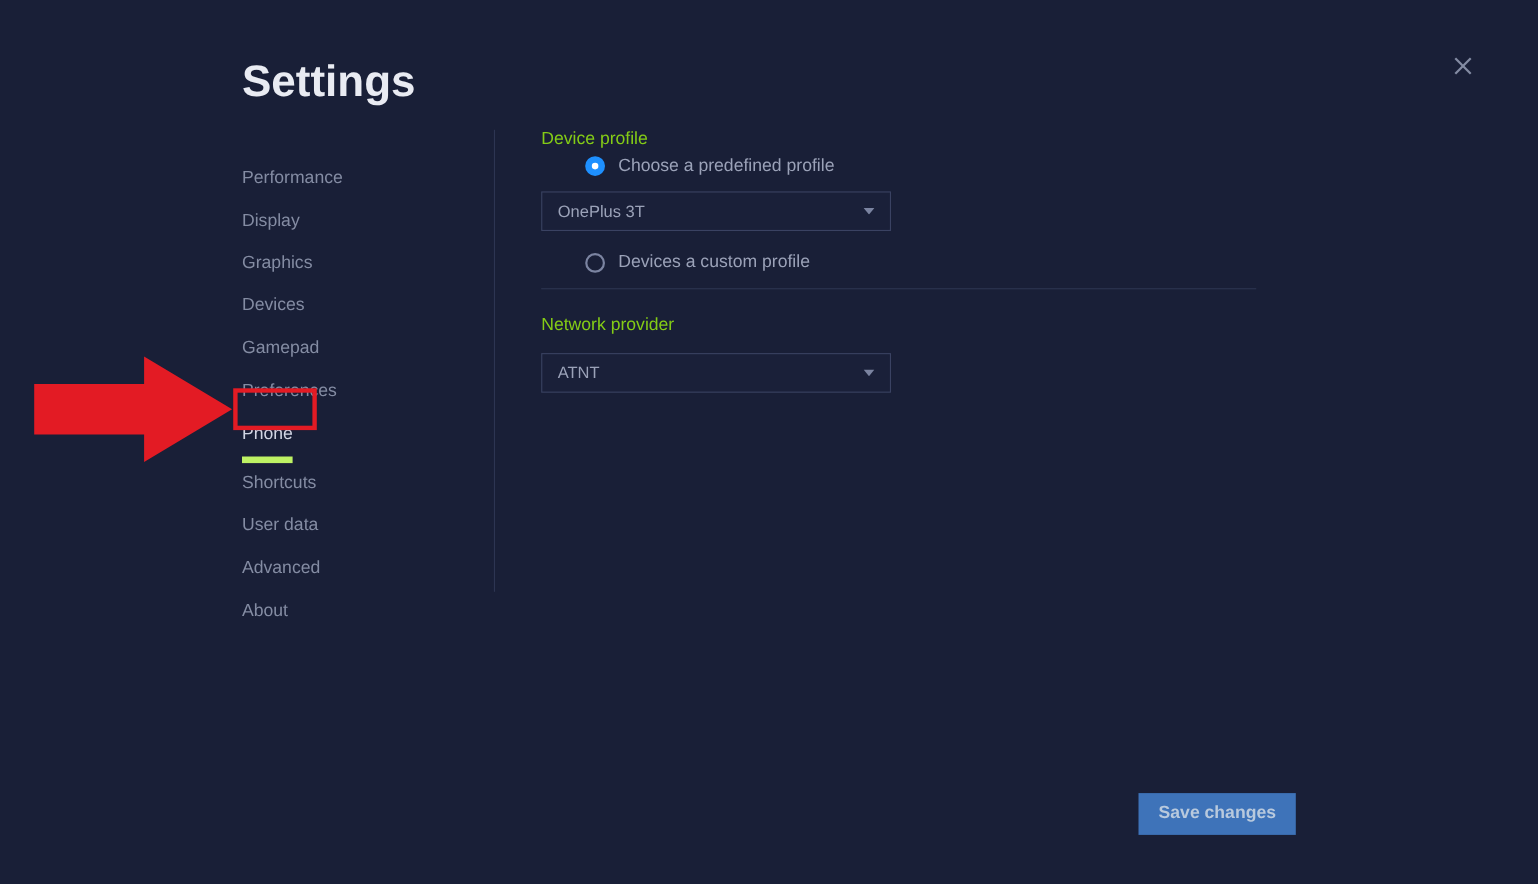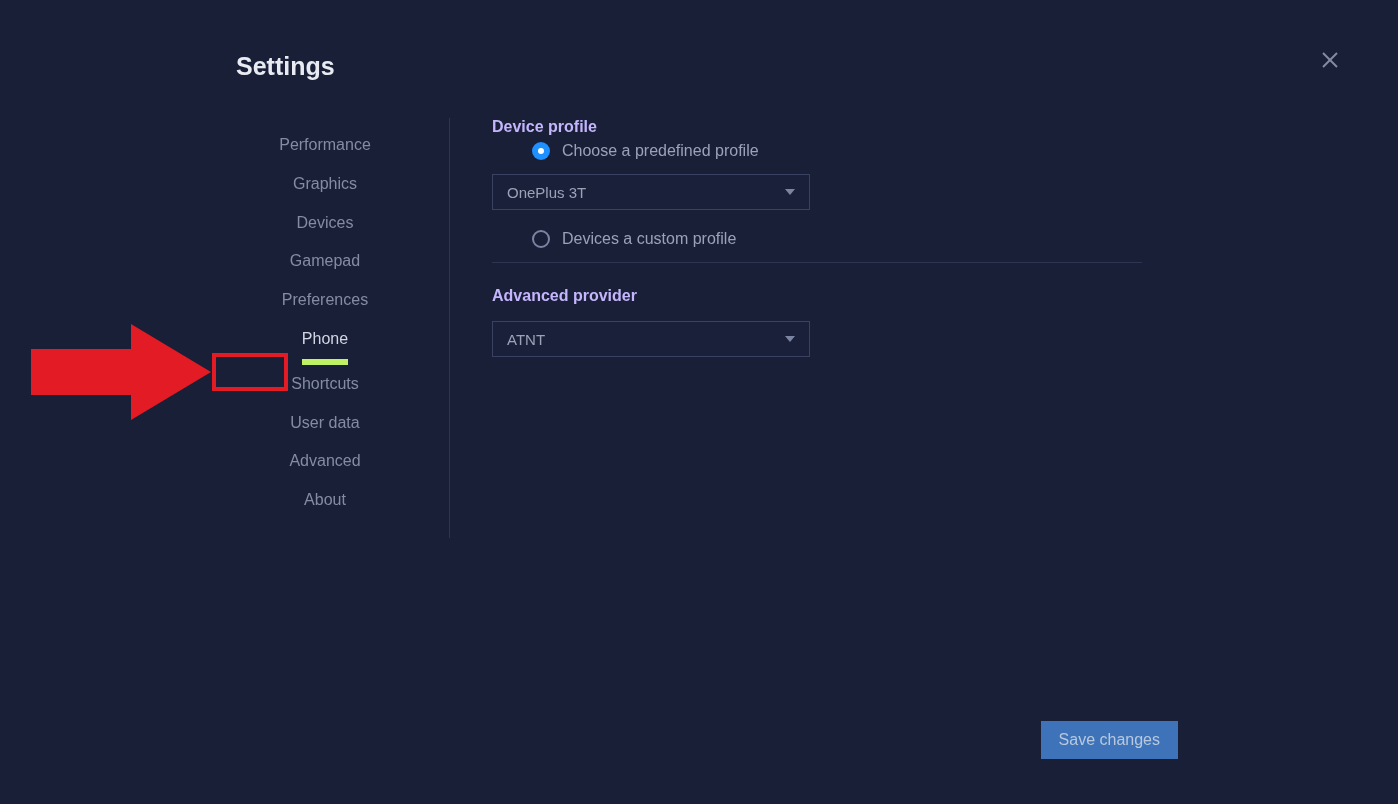--- a/index.html
+++ b/index.html
@@ -8,44 +8,43 @@
       height: 804px;
       background: #191f37;
       font-family: "Segoe UI", -apple-system, BlinkMacSystemFont, sans-serif;
       color: #fff;
       overflow: hidden;
       position: relative;
     }
 
     .header-title {
       position: absolute;
-      left: 236px;
+      left: 220px;
       top: 52px;
-      font-size: 25px;
+      font-size: 40px;
       font-weight: 700;
       color: #e9ebf2;
     }
 
     .close-btn {
       position: absolute;
       top: 48px;
       right: 56px;
       width: 24px;
       height: 24px;
       cursor: pointer;
       color: #848ca3;
     }
     .close-btn svg { width: 100%; height: 100%; }
 
     .sidebar {
       position: absolute;
       left: 220px;
-      top: 126px;
+      top: 143px;
       width: 210px;
-      text-align: center;
     }
     .sidebar-item {
       font-size: 16px;
       color: #848ca3;
       padding: 9px 0;
       cursor: pointer;
       display: inline-block;
       line-height: 1.3;
     }
     .sidebar-row { display: block; }
@@ -74,22 +73,22 @@
 
     .content {
       position: absolute;
       left: 492px;
       top: 118px;
       width: 650px;
     }
 
     .section-title {
       font-size: 16px;
-      color: #c4b5fd;
-      font-weight: 700;
+      color: #84cc16;
+      font-weight: 400;
       margin-bottom: 6px;
     }
     .warning-text {
       font-size: 14px;
       color: #f5a623;
       margin-bottom: 18px;
     }
 
     .radio-row {
       display: flex;
@@ -138,21 +137,21 @@
       margin: 10px 0 24px 0;
     }
 
     .save-btn {
       position: absolute;
       right: 220px;
       bottom: 45px;
       background: #3e73b9;
       color: #b8c9dd;
       font-size: 16px;
-      font-weight: 400;
+      font-weight: 700;
       padding: 10px 18px;
       border: none;
       cursor: pointer;
     }
 
     .arrow-annotation {
       position: absolute;
       left: 31px;
       top: 322px;
       width: 180px;
@@ -167,20 +166,21 @@
 
 <div class="close-btn">
   <svg viewBox="0 0 24 24" fill="none" stroke="currentColor" stroke-width="2">
     <line x1="5" y1="5" x2="19" y2="19"></line>
     <line x1="19" y1="5" x2="5" y2="19"></line>
   </svg>
 </div>
 
 <div class="sidebar">
   <div class="sidebar-row"><span class="sidebar-item">Performance</span></div>
+  <div class="sidebar-row"><span class="sidebar-item">Display</span></div>
   <div class="sidebar-row"><span class="sidebar-item">Graphics</span></div>
   <div class="sidebar-row"><span class="sidebar-item">Devices</span></div>
   <div class="sidebar-row"><span class="sidebar-item">Gamepad</span></div>
   <div class="sidebar-row"><span class="sidebar-item">Preferences</span></div>
   <div class="sidebar-row"><span class="sidebar-item active">Phone</span></div>
   <div class="sidebar-row"><span class="sidebar-item">Shortcuts</span></div>
   <div class="sidebar-row"><span class="sidebar-item">User data</span></div>
   <div class="sidebar-row"><span class="sidebar-item">Advanced</span></div>
   <div class="sidebar-row"><span class="sidebar-item">About</span></div>
 </div>
@@ -208,21 +208,21 @@
     </span>
   </div>
 
   <div class="radio-row">
     <div class="radio-outer unselected"></div>
     <div class="radio-label">Devices a custom profile</div>
   </div>
 
   <div class="section-divider"></div>
 
-  <div class="section-title">Advanced provider</div>
+  <div class="section-title">Network provider</div>
   <div style="height:10px"></div>
   <div class="select-box">
     <span class="select-value">ATNT</span>
     <span class="chevron-down">
       <svg viewBox="0 0 10 6" fill="currentColor">
           <polygon points="0,0 10,0 5,6"></polygon>
         </svg>
     </span>
   </div>
 </div>

